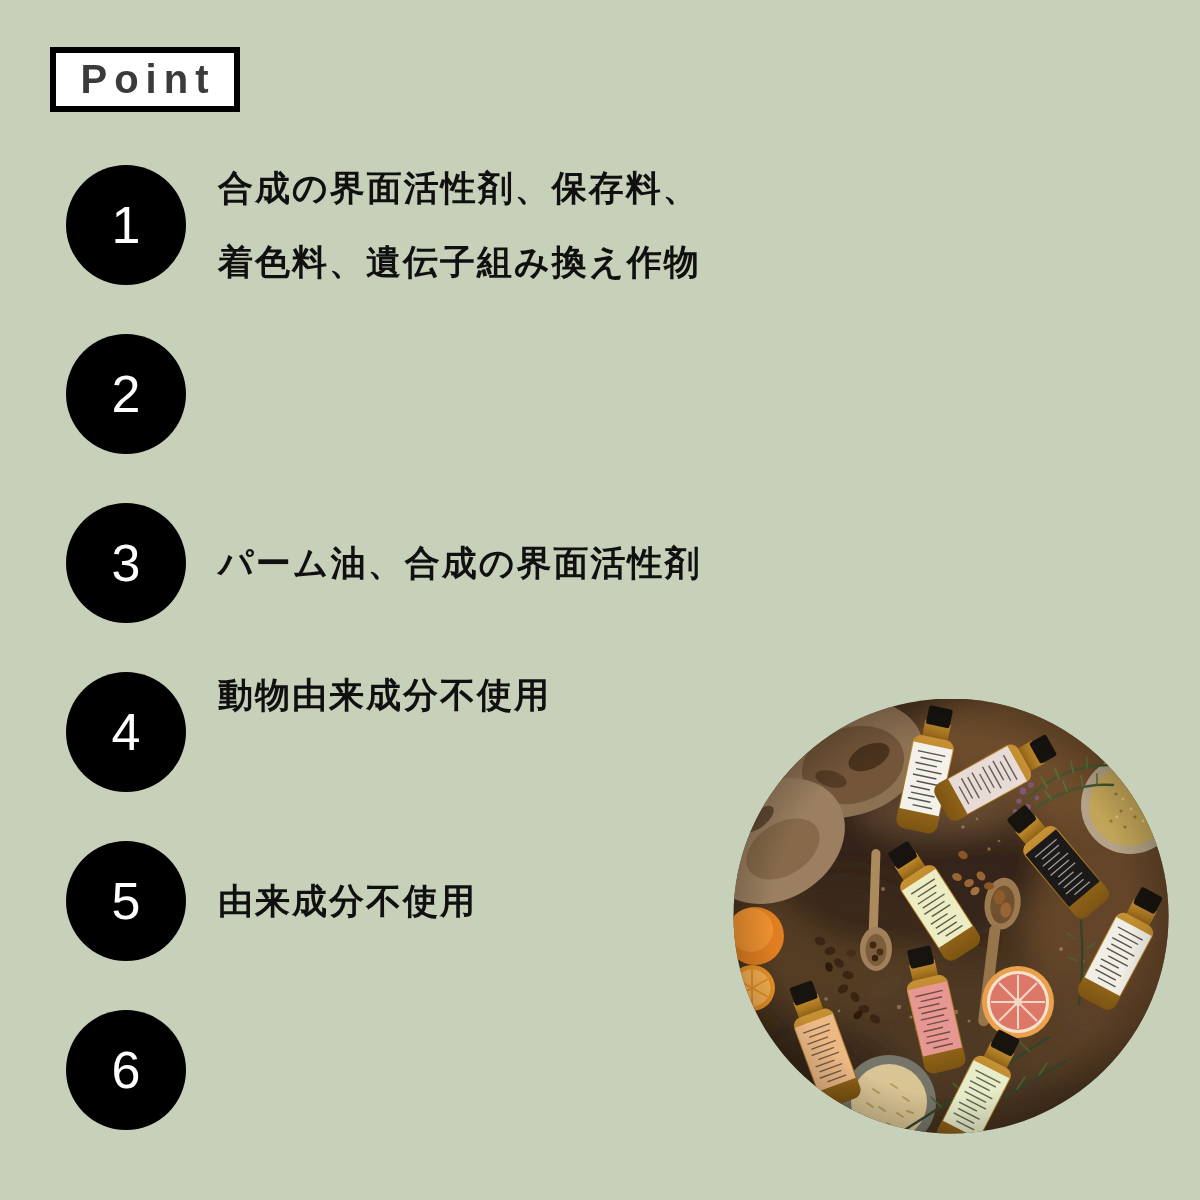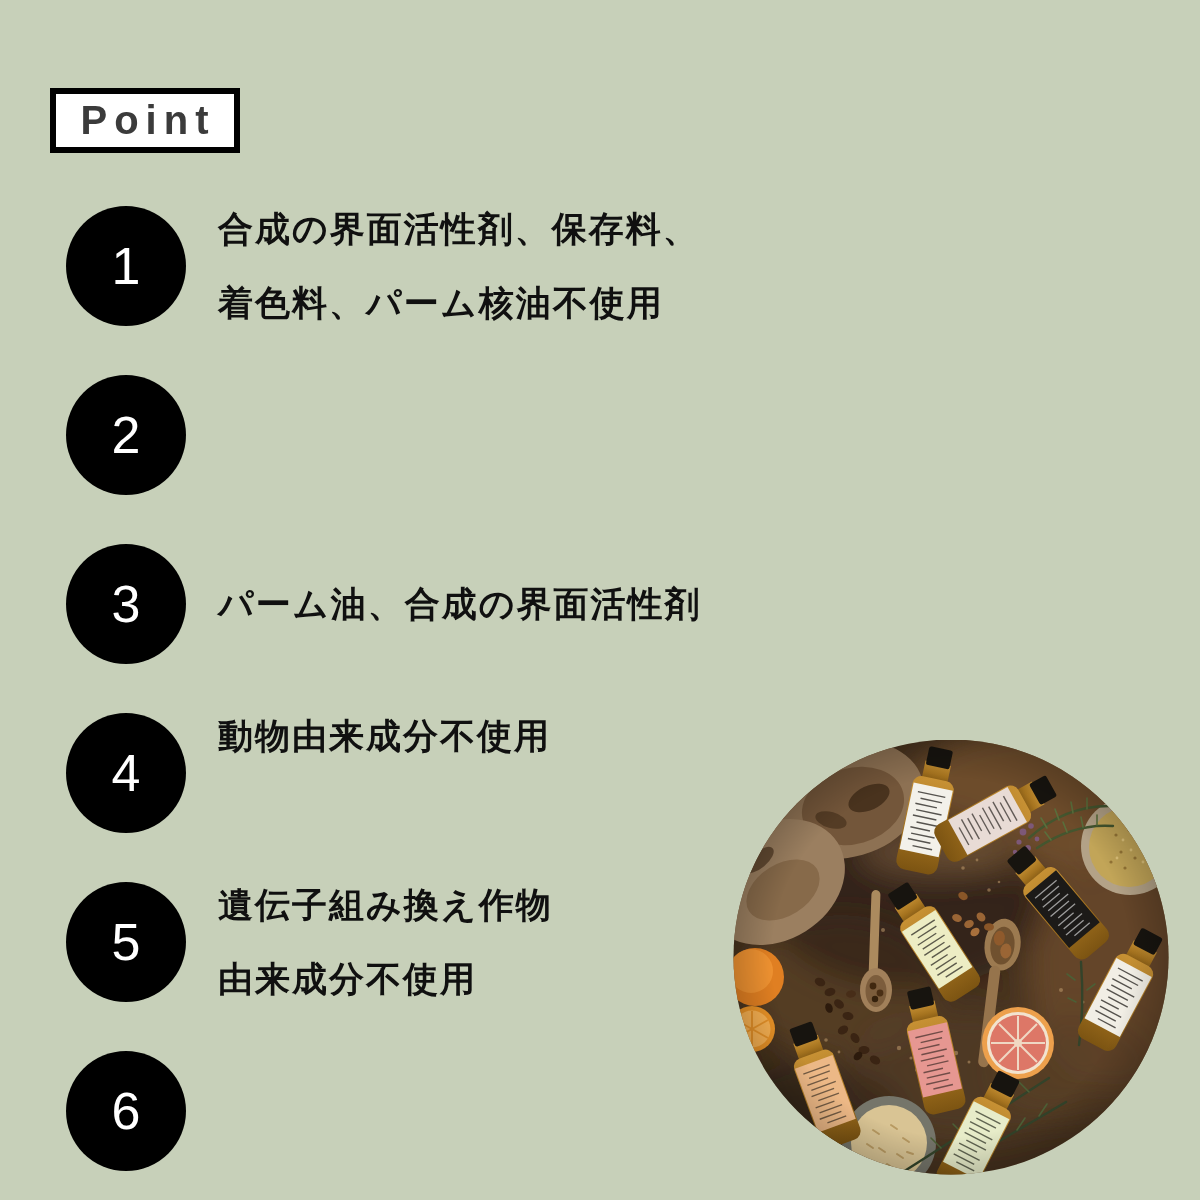--- a/index.html
+++ b/index.html
@@ -1,21 +1,21 @@
 <!DOCTYPE html>
 <html><head>
 <meta charset="utf-8">
 <style>
   html,body{margin:0;padding:0;}
   body{
     width:1200px;height:1200px;position:relative;overflow:hidden;
     background:#c7d0b9;
     font-family:"Liberation Sans","DejaVu Sans",sans-serif;
   }
-  .canvas{position:absolute;inset:0;margin-top:41px;}
+  .canvas{position:absolute;inset:0;}
   
   .title-box{
     position:absolute;left:50px;top:47px;width:190px;height:65px;
     box-sizing:border-box;border:6px solid #000;background:#ffffff;
     display:flex;align-items:center;justify-content:center;
   }
   .title-box span{
     font-size:40px;font-weight:600;letter-spacing:7px;color:#3b3b3b;
     transform:translateX(3px);
   }
@@ -45,21 +45,21 @@
 <main class="canvas">
 
   <div class="title-box">
     <span>Point</span>
   </div>
 
   <div class="point-row row-1">
     <div class="num" style="background-color: rgb(0, 0, 0); color: rgb(255, 255, 255);">1</div>
     <div class="lines">
       <div>合成の界面活性剤、保存料、</div>
-      <div>着色料、パーム核油不使用</div>
+      <div>着色料、遺伝子組み換え作物</div>
     </div>
   </div>
 
   <div class="point-row row-2">
     <div class="num" style="background-color: rgb(0, 0, 0); color: rgb(255, 255, 255);">2</div>
   </div>
 
   <div class="point-row row-3">
     <div class="num" style="background-color: rgb(0, 0, 0); color: rgb(255, 255, 255);">3</div>
     <div class="lines">
@@ -70,21 +70,20 @@
   <div class="point-row row-4">
     <div class="num" style="background-color: rgb(0, 0, 0); color: rgb(255, 255, 255);">4</div>
     <div class="lines raised">
       <div>動物由来成分不使用</div>
     </div>
   </div>
 
   <div class="point-row row-5">
     <div class="num" style="background-color: rgb(0, 0, 0); color: rgb(255, 255, 255);">5</div>
     <div class="lines">
-      <div>遺伝子組み換え作物</div>
       <div>由来成分不使用</div>
     </div>
   </div>
 
   <div class="point-row row-6">
     <div class="num" style="background-color: rgb(0, 0, 0); color: rgb(255, 255, 255);">6</div>
   </div>
 
   <svg class="photo" viewBox="0 0 440 440" xmlns="http://www.w3.org/2000/svg">
     <defs>

